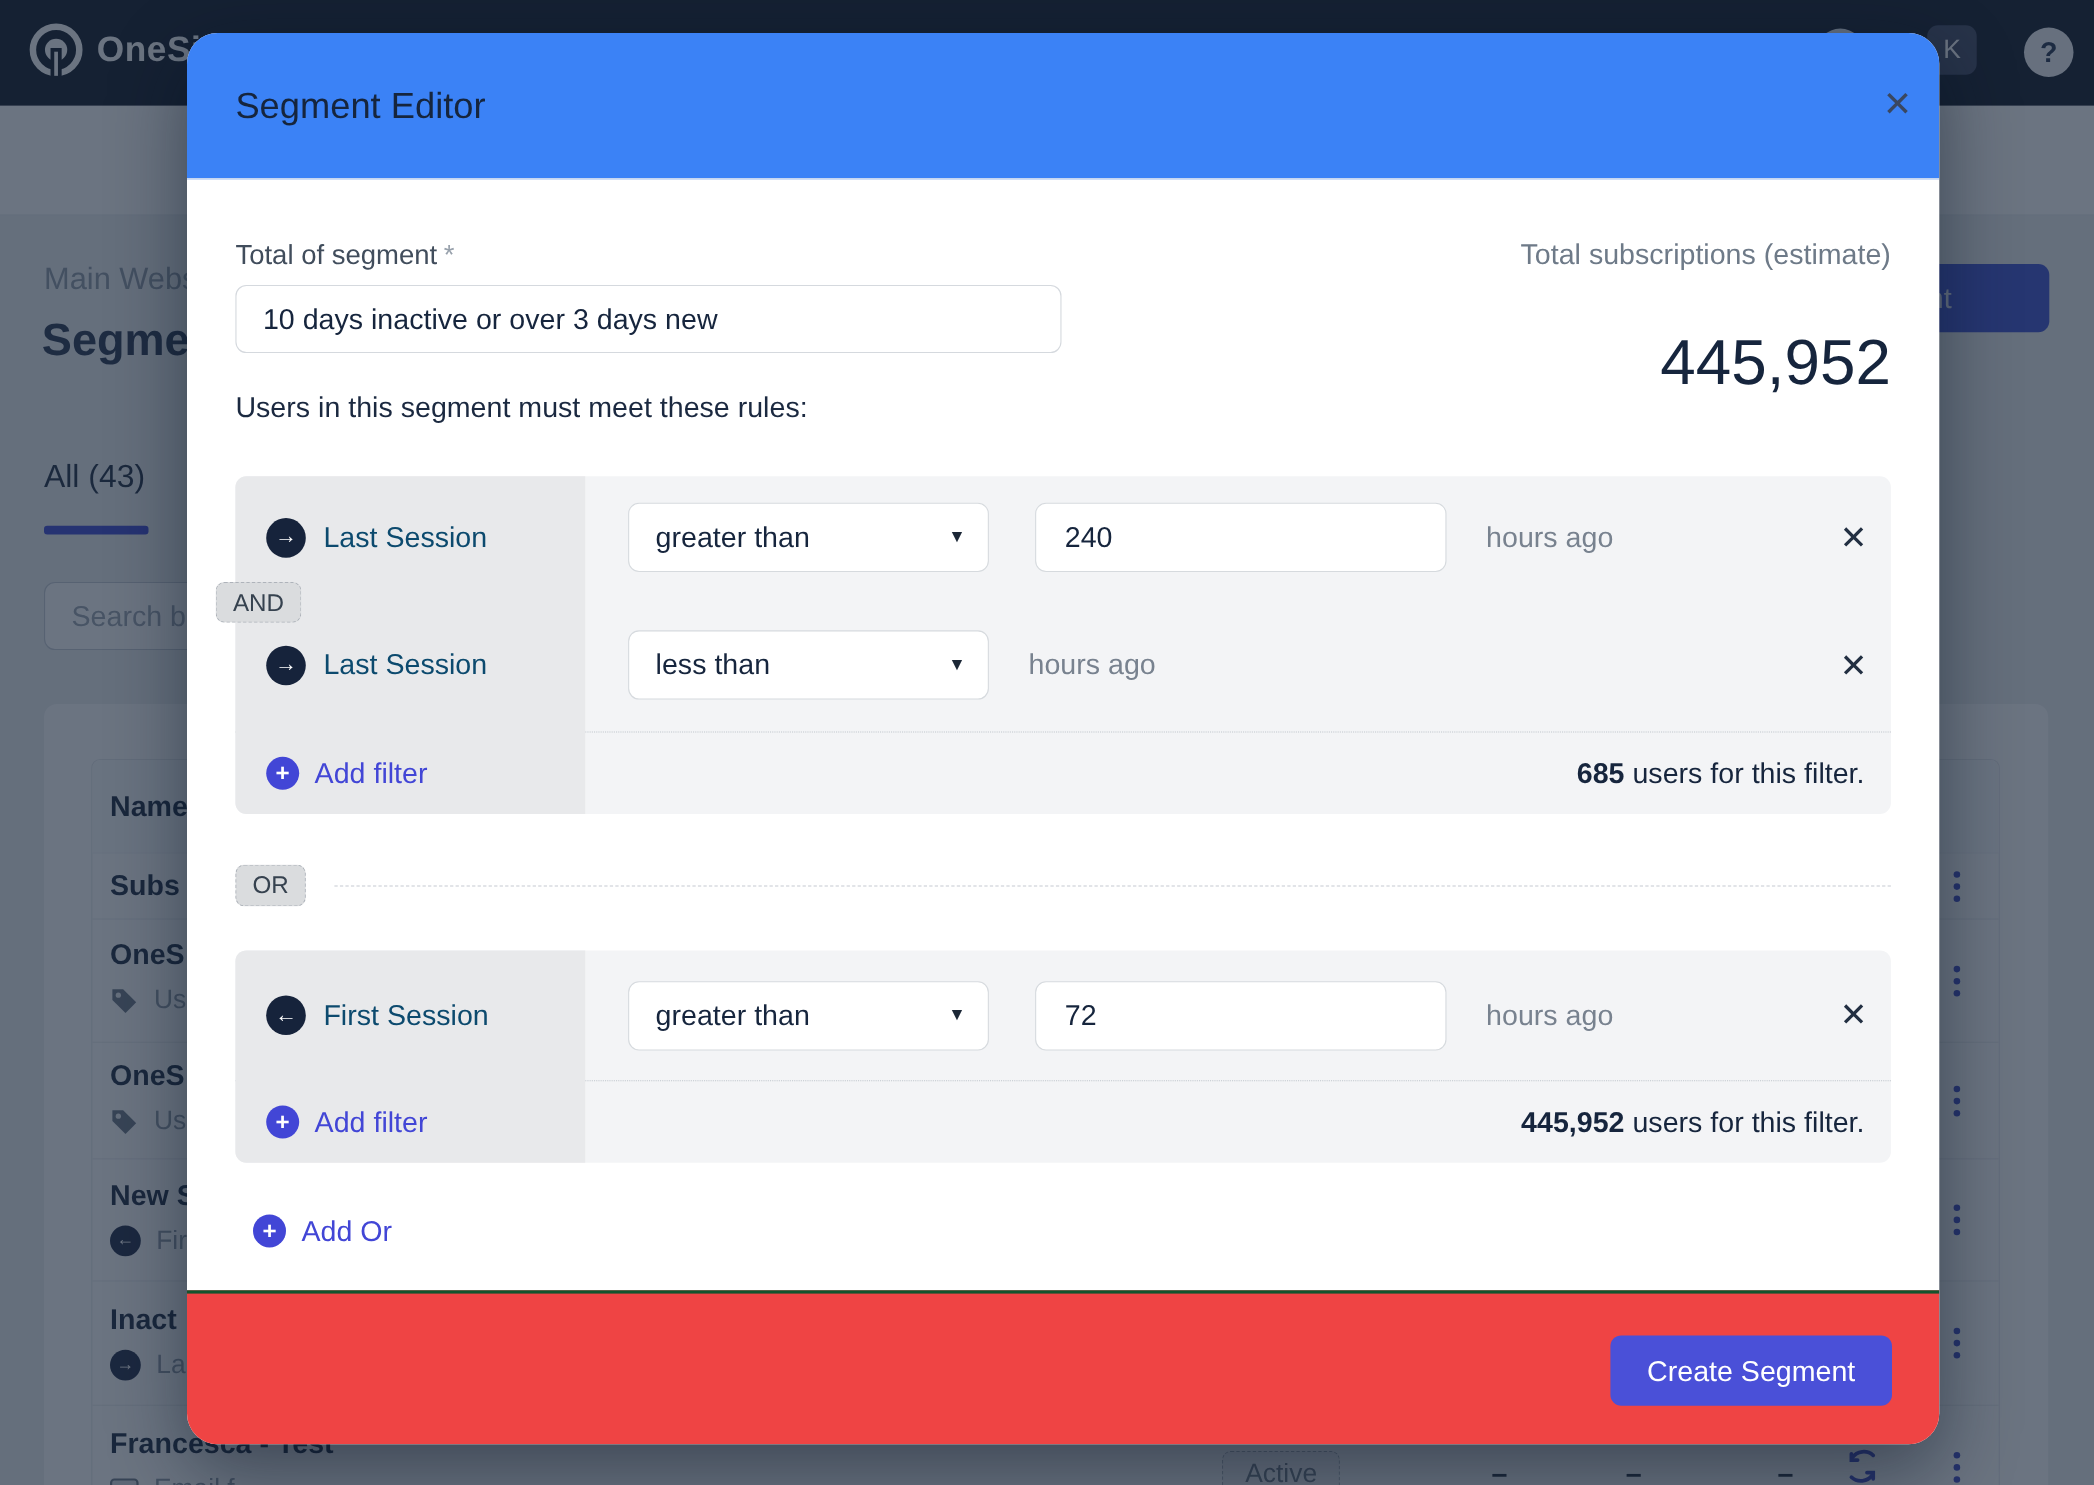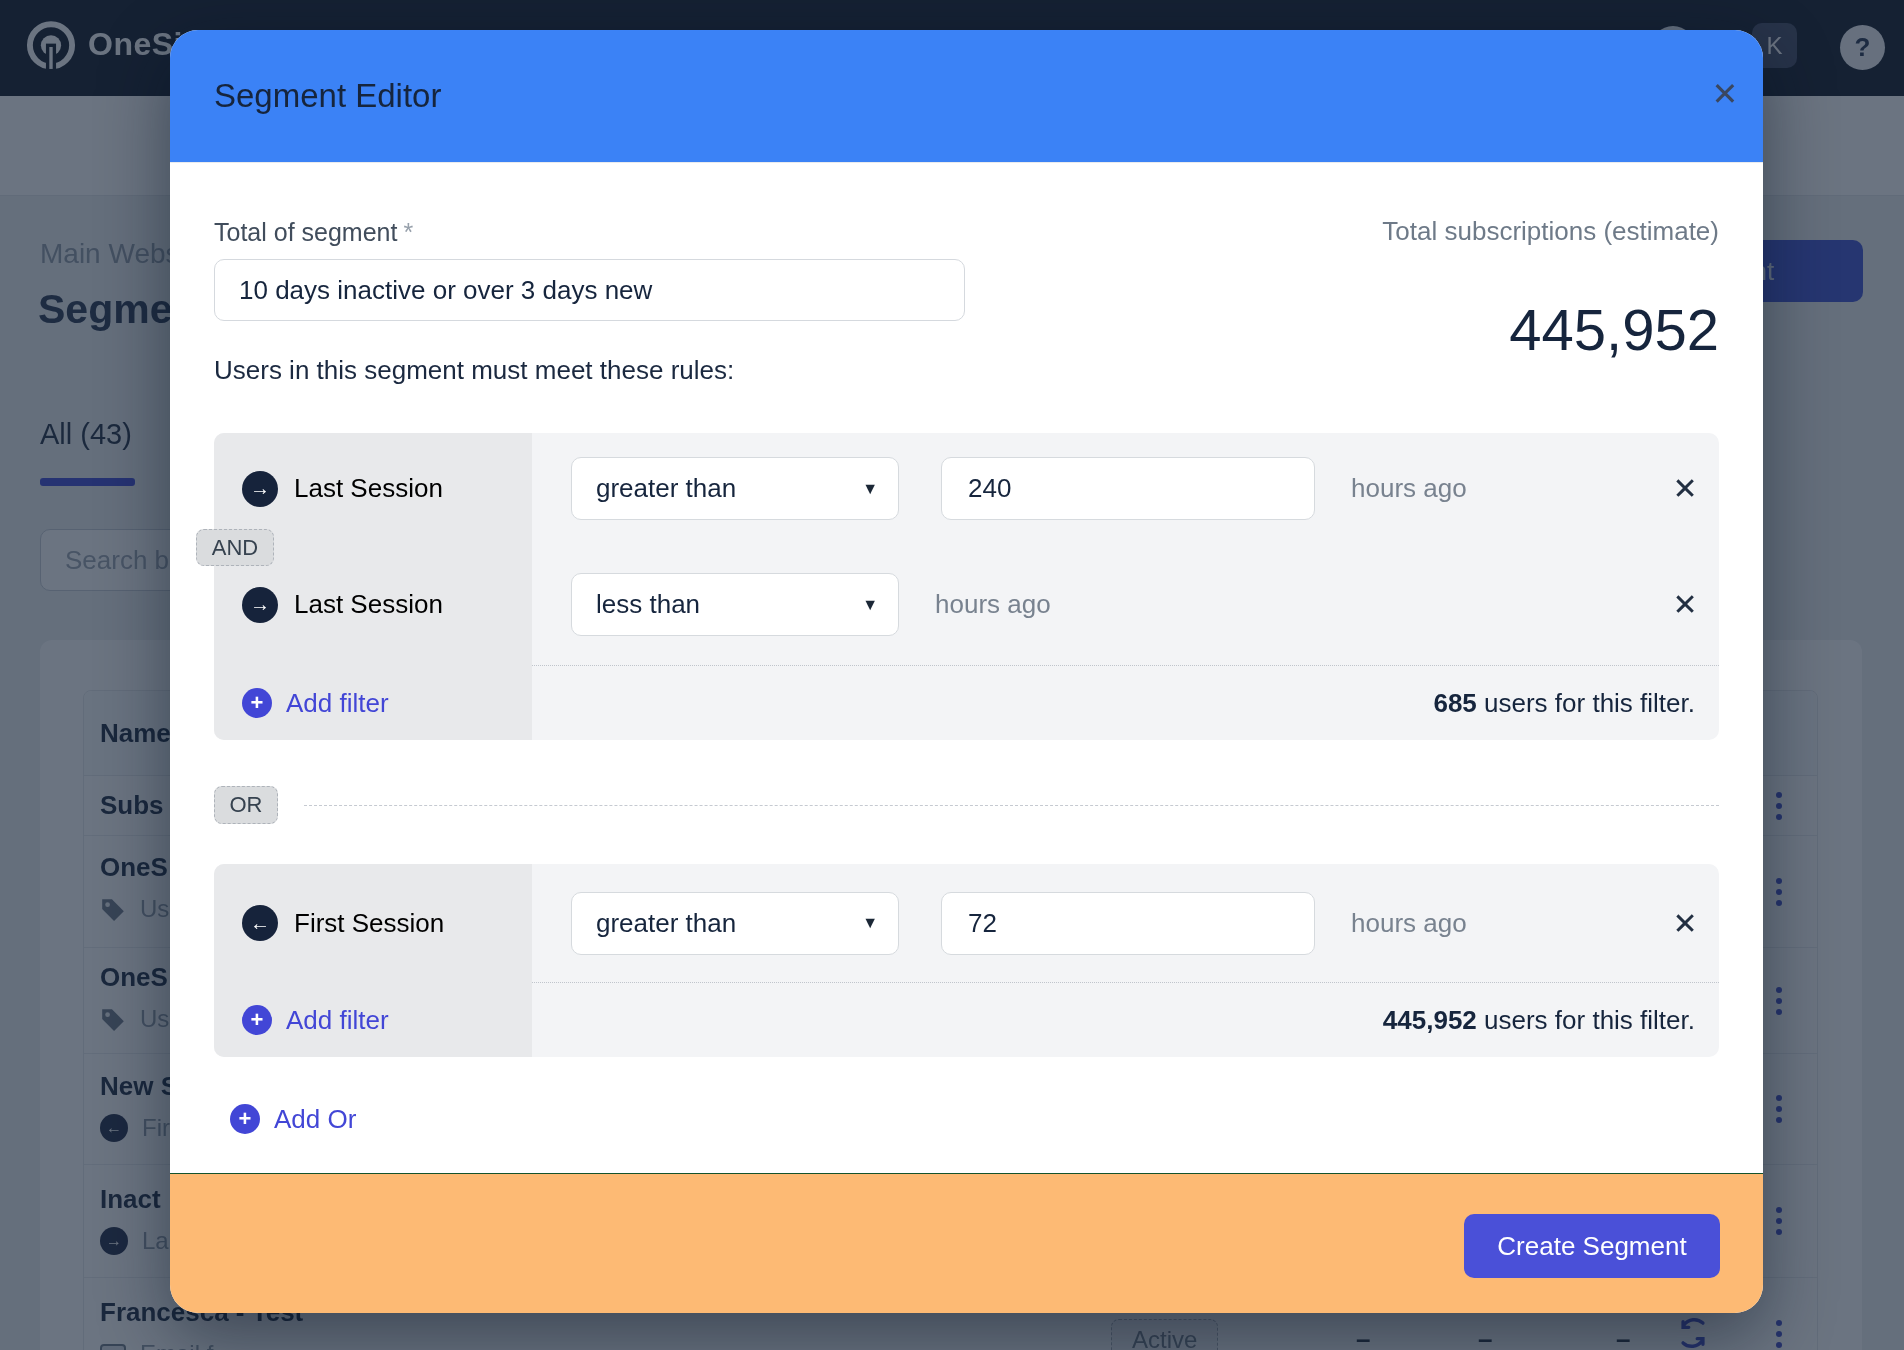--- a/index.html
+++ b/index.html
@@ -77,21 +77,21 @@
   .total-value { position:absolute; right:44px; top:80px; font-size:58px; font-weight:500; color:#16253d; }
   .rules-text { margin-top:34px; font-size:26px; color:#1b2940; }
 
   .filter-card { position:relative; margin-top:47px; background:#f3f4f6; border-radius:10px; }
   .left-col { position:absolute; left:0; top:0; bottom:0; width:318px; background:#e8e9eb; border-radius:10px 0 0 10px; }
   .f-row { position:relative; display:flex; align-items:center; padding-left:357px; }
   .fr-h111 { height:111px; } .fr-h121 { height:121px; } .fr-h118 { height:118px; }
   .field-tag { position:absolute; left:0; top:0; height:100%; width:318px; display:flex; align-items:center; padding-left:28px; gap:16px; }
   .circle-icon { width:36px; height:36px; border-radius:50%; background:#16233b; color:#fff;
                  display:flex; align-items:center; justify-content:center; font-size:20px; font-weight:700; flex:none; }
-  .field-name { font-size:26px; font-weight:500; color:#000000; white-space:nowrap; }
+  .field-name { font-size:26px; font-weight:500; color:#0c4a6e; white-space:nowrap; }
   .sel { position:relative; width:328px; height:63px; background:#fff; border:1px solid #d6dade; border-radius:10px;
          display:flex; align-items:center; padding:0 24px; font-size:26px; color:#16253d; cursor:pointer; }
   .caret { position:absolute; right:20px; font-size:16px; color:#1b2736; }
   .val-input { margin-left:42px; width:374px; height:63px; border:1px solid #d6dade; border-radius:10px;
                font-size:26px; color:#16253d; padding:0 26px; font-family:"Liberation Sans",sans-serif; }
   .unit { margin-left:36px; font-size:26px; color:#78828f; }
   .remove-x { position:absolute; right:10px; top:50%; transform:translateY(-50%); width:48px; height:48px;
               border:none; background:transparent; font-size:30px; font-weight:300; color:#222f42; cursor:pointer; }
   .joiner { position:absolute; left:-18px; top:96px; width:78px; height:37px; background:#dadcde;
             border:1px dashed #aeb3ba; border-radius:8px; display:flex; align-items:center; justify-content:center;
@@ -105,21 +105,21 @@
   .count-txt { margin-left:auto; padding-right:24px; font-size:26px; color:#16253d; }
   .count-txt b { font-weight:700; }
 
   .or-row { display:flex; align-items:center; margin-top:46px; }
   .or-badge { width:64px; height:38px; background:#dadcde; border:1px dashed #aeb3ba; border-radius:8px;
               display:flex; align-items:center; justify-content:center; font-size:22px; font-weight:500; color:#36424f; flex:none; }
   .or-line { flex:1; margin-left:26px; border-top:1px dashed #c6cad1; }
   .card2 { margin-top:40px; }
   .add-or-row { margin-top:25px; }
 
-  .m-footer { position:absolute; left:0; right:0; bottom:0; height:140px; background:#fdba74; border-top:1px solid #14532d; }
+  .m-footer { position:absolute; left:0; right:0; bottom:0; height:140px; background:#ef4444; border-top:3px solid #14532d; }
   .create-btn { position:absolute; right:43px; bottom:35px; width:256px; height:64px; background:#4a50d8;
                 color:#fff; font-size:26px; font-weight:500; border:none; border-radius:10px; cursor:pointer;
                 font-family:"Liberation Sans",sans-serif; }
 </style>
 </head>
 <body>
 
 <div class="stage">
 
   <div class="nav">

